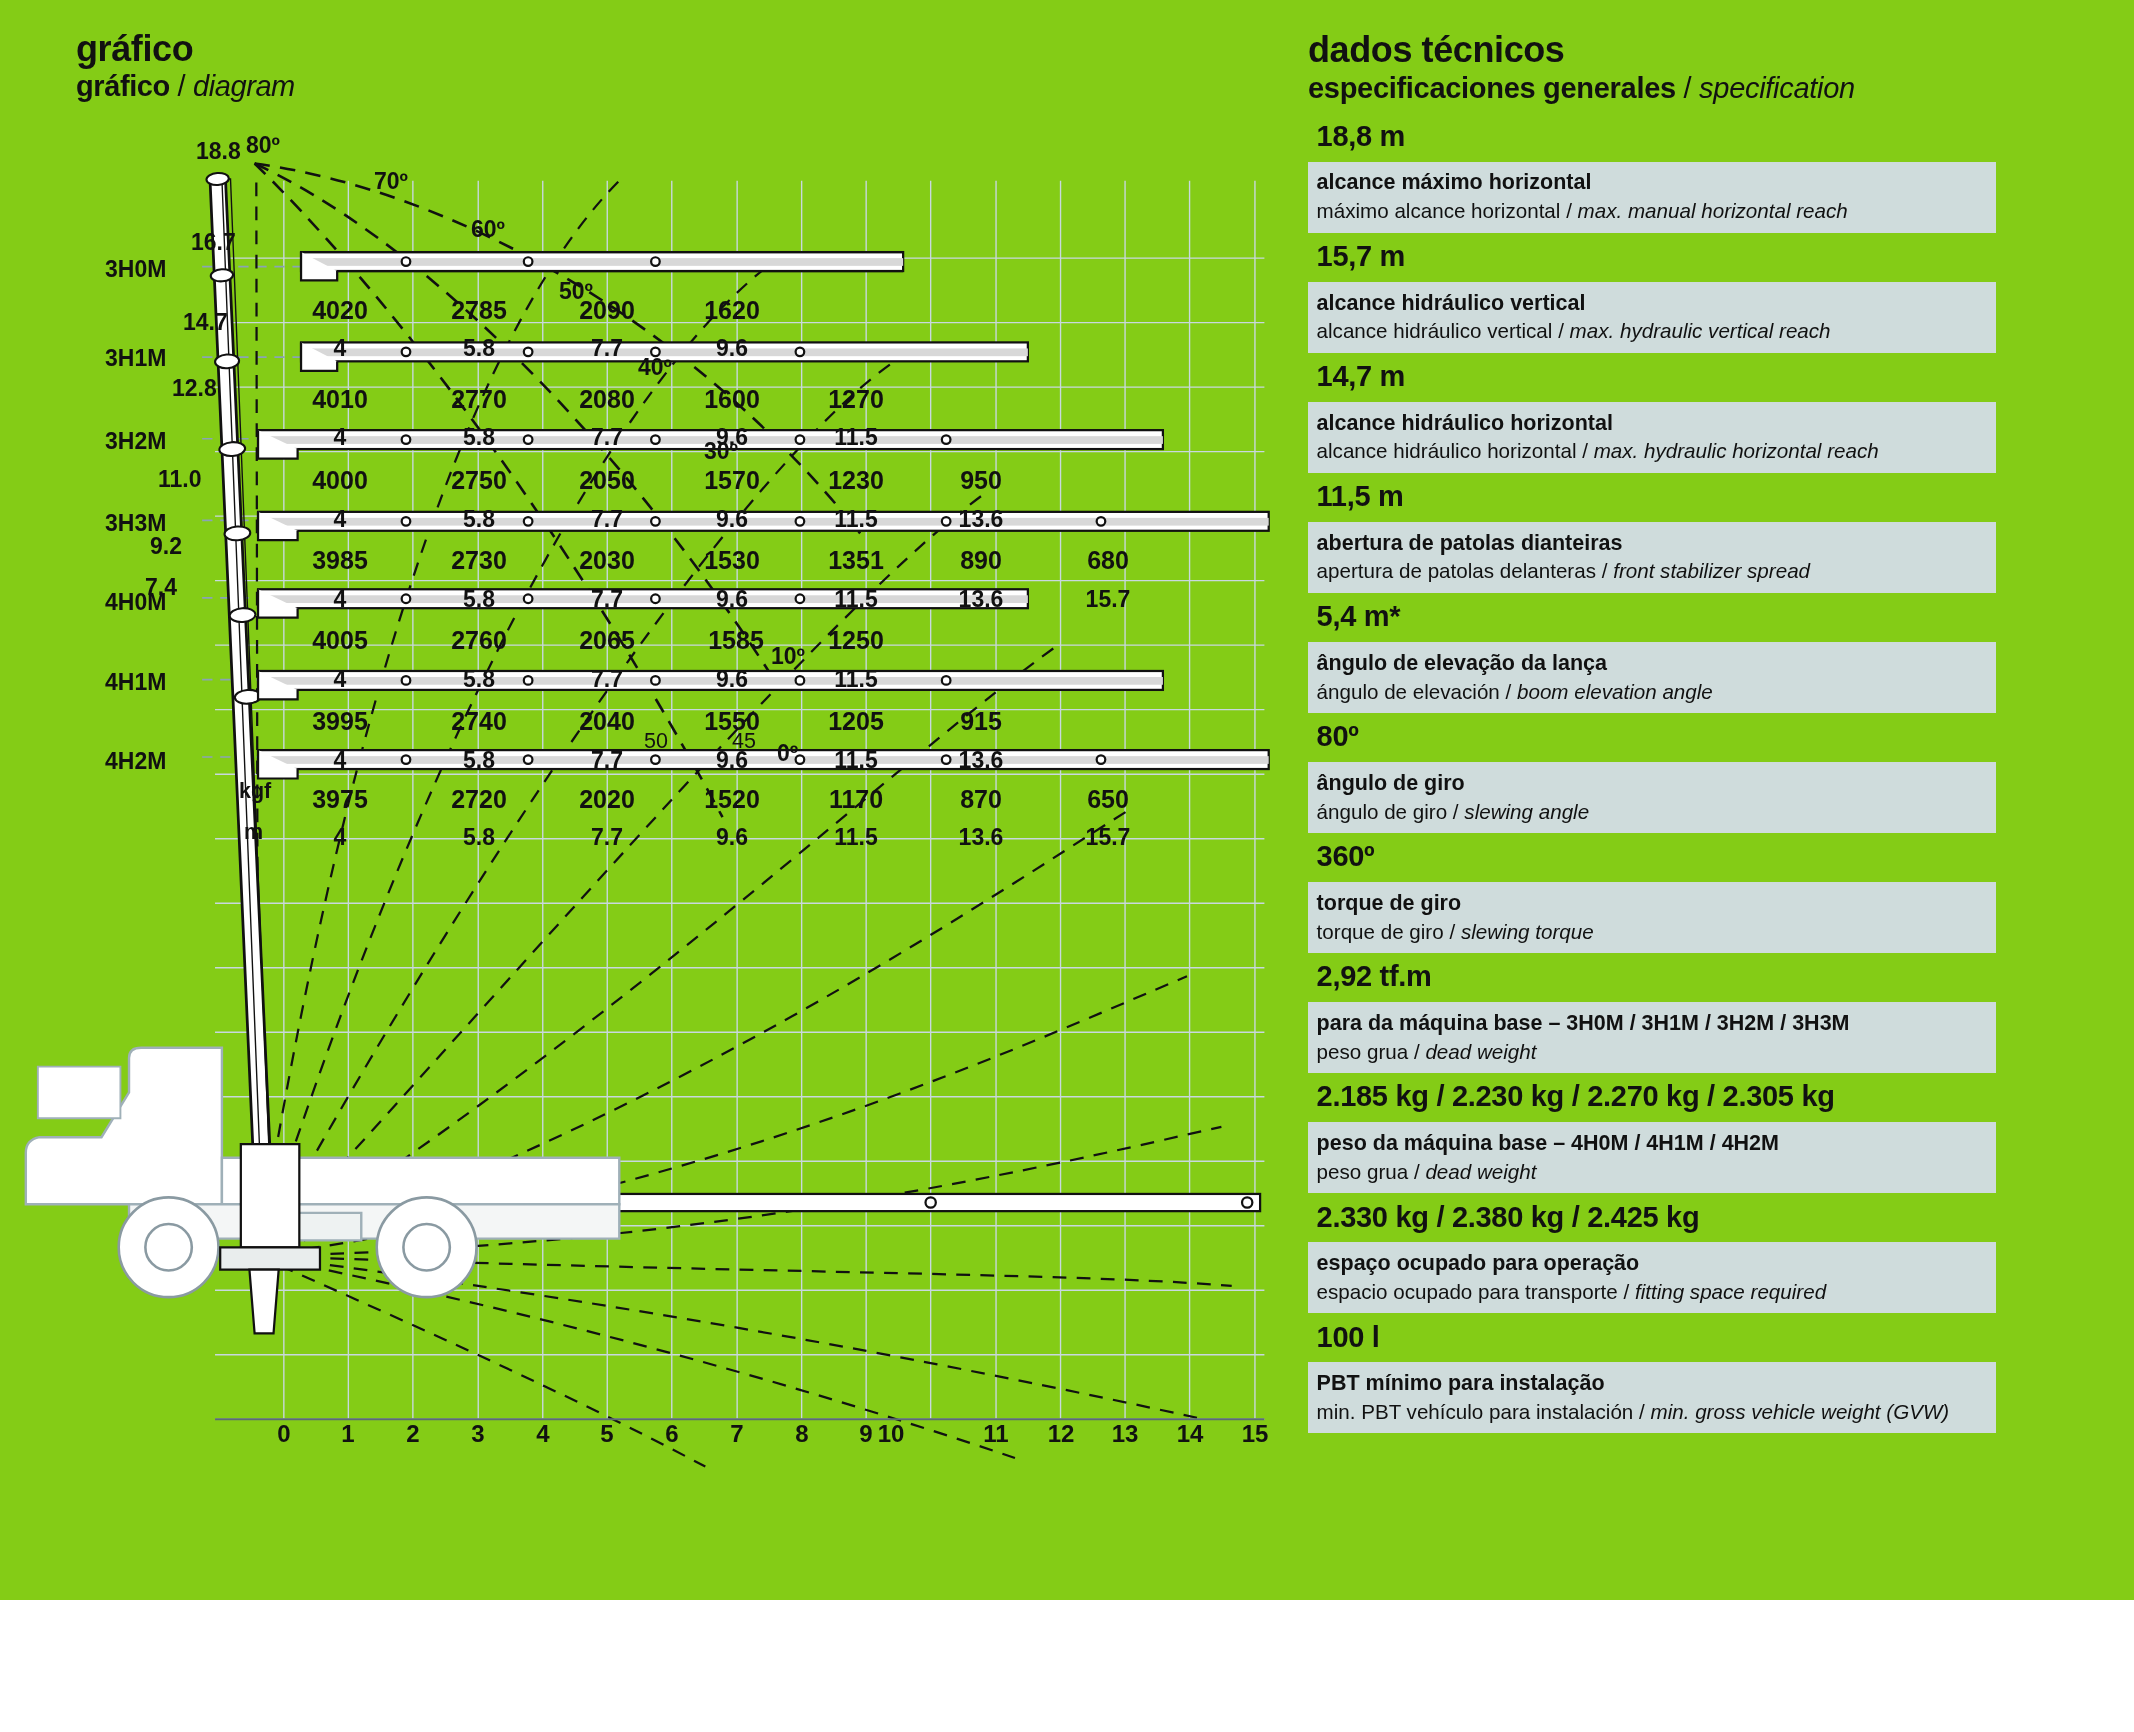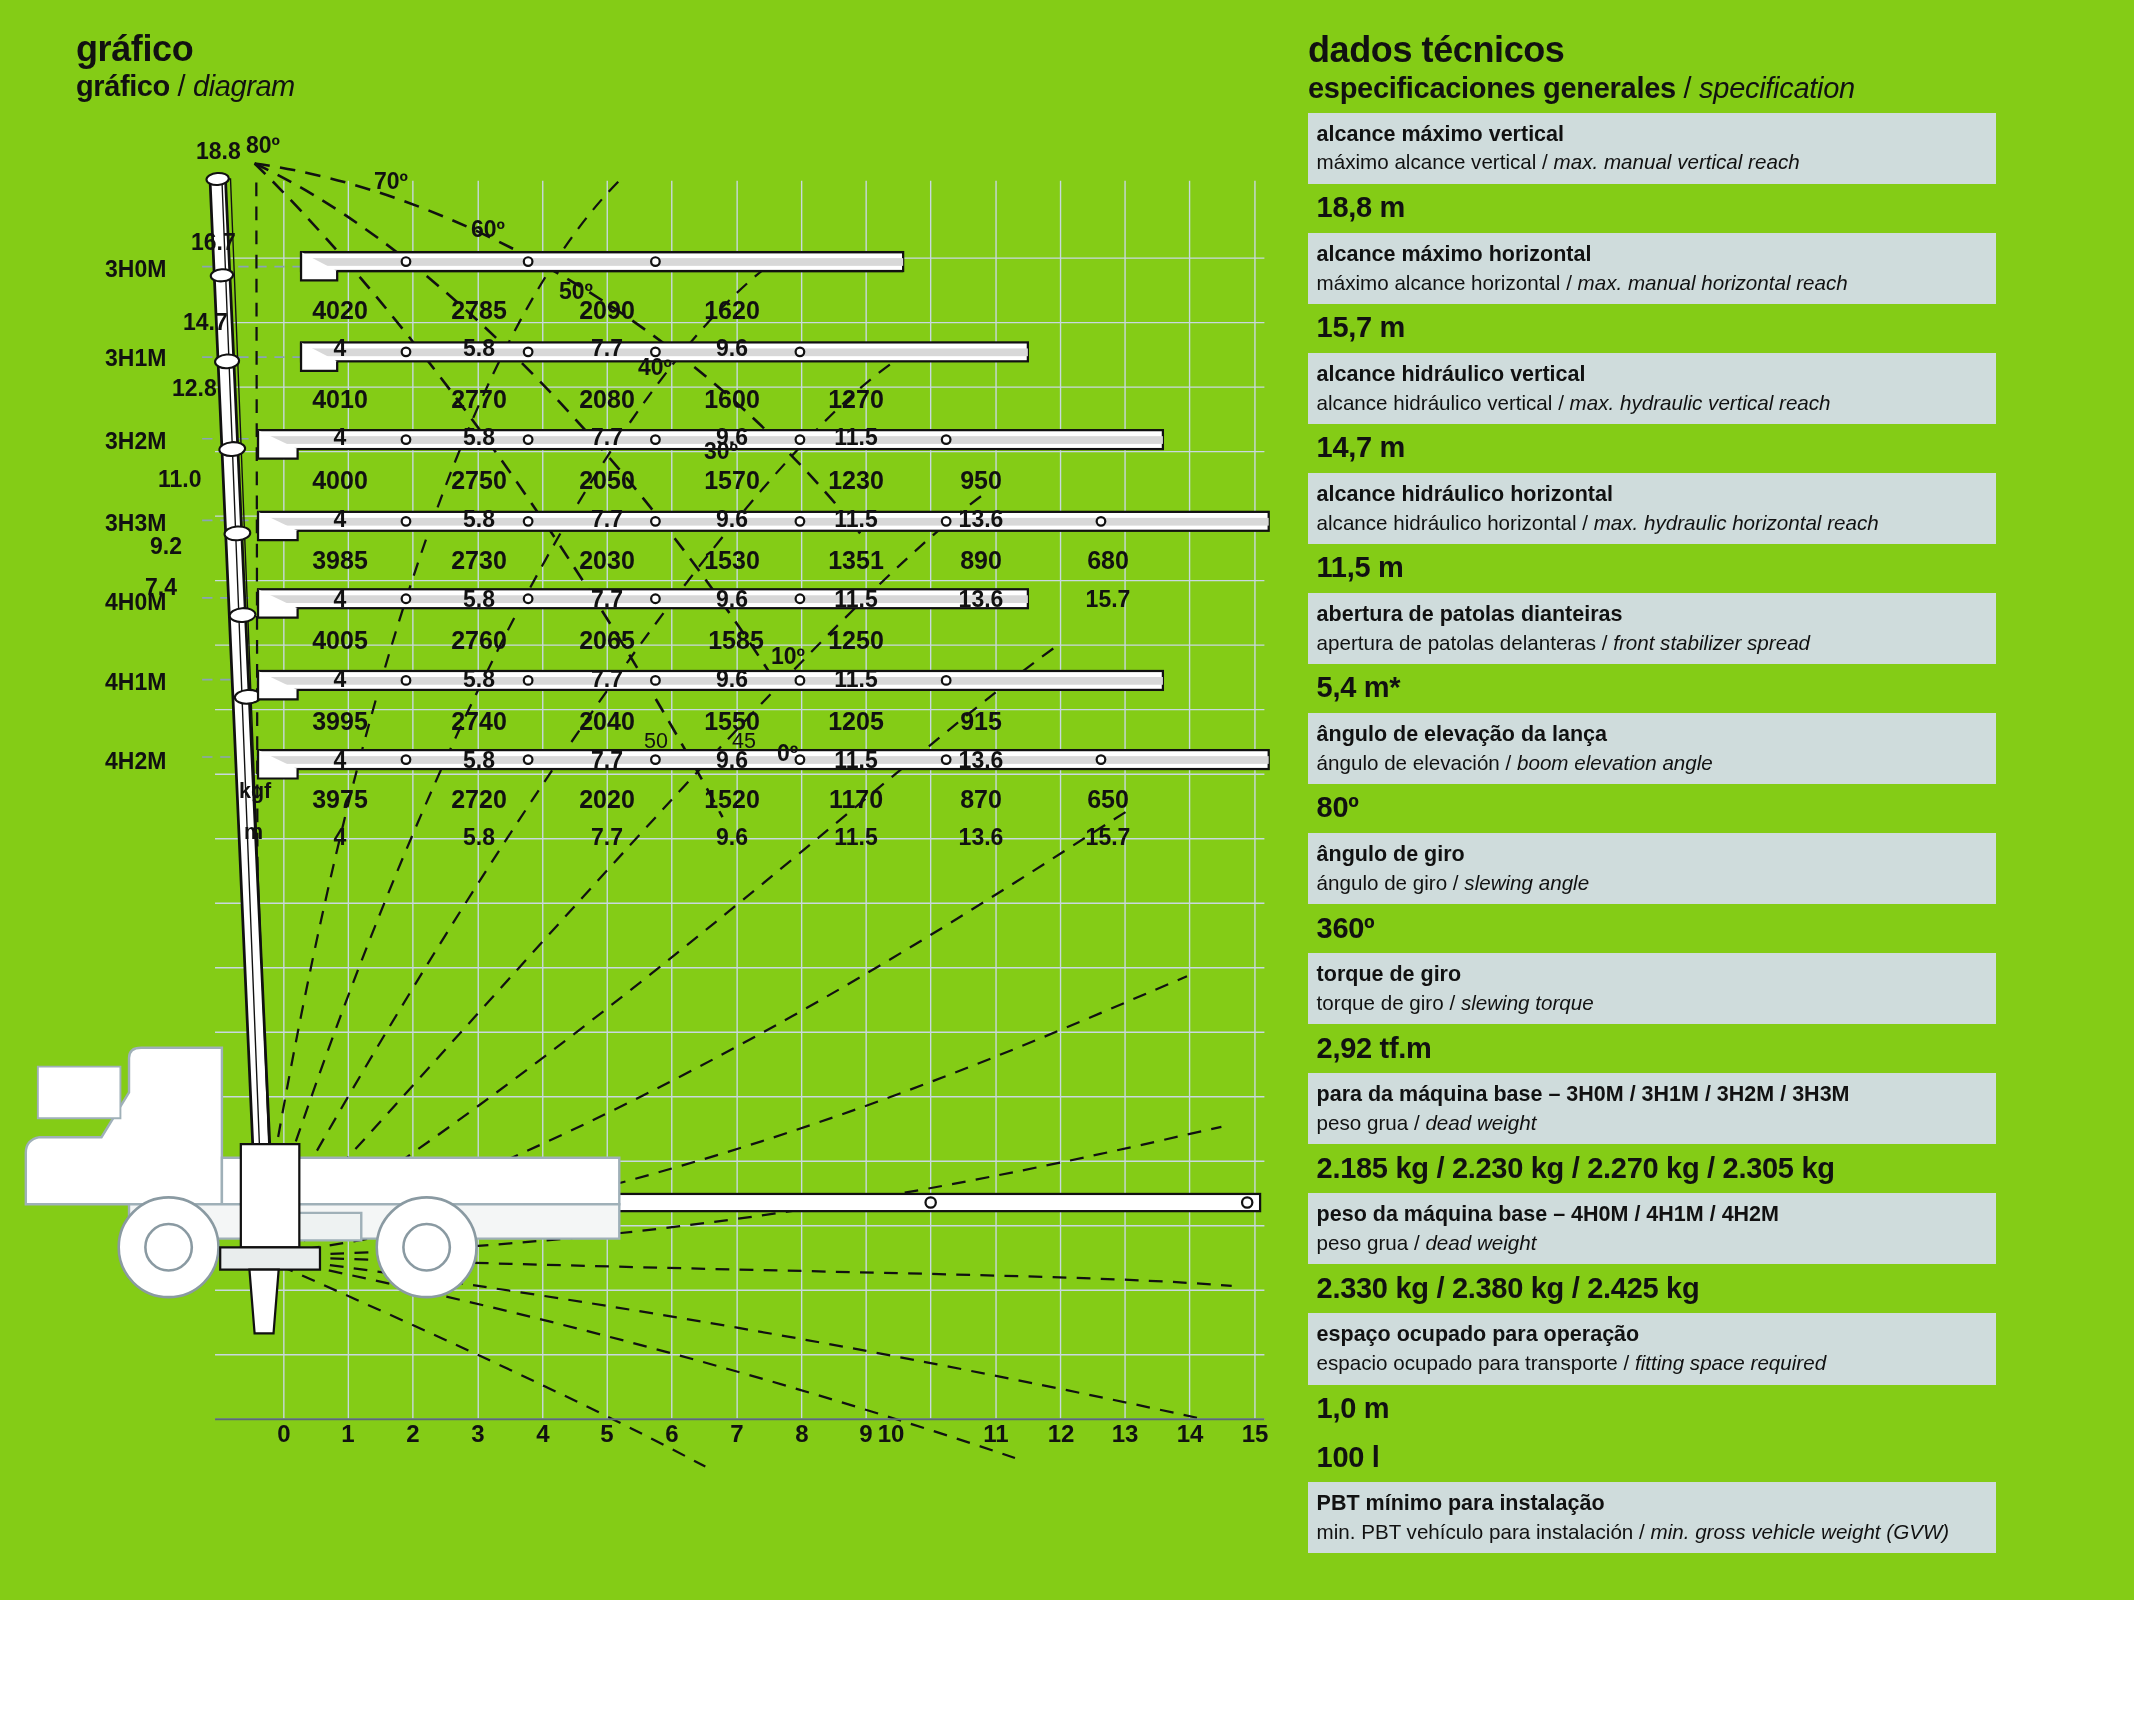--- a/index.html
+++ b/index.html
@@ -513,24 +513,20 @@
   </div>
 
   <div id="right-col">
 
     <div id="spec-header">
       <span class="l1">dados técnicos</span>
       <span class="l2"><span>especificaciones generales</span> <span class="sep">/</span> <span class="en">specification</span></span>
     </div>
 
     <div class="spec-row">
-      <div class="spec-label">
-        <span class="pt">alcance máximo vertical</span>
-        <span class="sub"><span>máximo alcance vertical</span> <span class="sep">/</span> <span class="en">max. manual vertical reach</span></span>
-      </div>
       <div class="spec-value">18,8 m</div>
     </div>
 
     <div class="spec-row">
       <div class="spec-label">
         <span class="pt">alcance máximo horizontal</span>
         <span class="sub"><span>máximo alcance horizontal</span> <span class="sep">/</span> <span class="en">max. manual horizontal reach</span></span>
       </div>
       <div class="spec-value">15,7 m</div>
     </div>
@@ -598,21 +594,20 @@
         <span class="sub"><span>peso grua</span> <span class="sep">/</span> <span class="en">dead weight</span></span>
       </div>
       <div class="spec-value">2.330 kg / 2.380 kg / 2.425 kg</div>
     </div>
 
     <div class="spec-row">
       <div class="spec-label">
         <span class="pt">espaço ocupado para operação</span>
         <span class="sub"><span>espacio ocupado para transporte</span> <span class="sep">/</span> <span class="en">fitting space required</span></span>
       </div>
-      <div class="spec-value">1,0 m</div>
     </div>
 
     <div class="spec-row">
       <div class="spec-value">100 l</div>
     </div>
 
     <div class="spec-row">
       <div class="spec-label">
         <span class="pt">PBT mínimo para instalação</span>
         <span class="sub"><span>min. PBT vehículo para instalación</span> <span class="sep">/</span> <span class="en">min. gross vehicle weight (GVW)</span></span>

